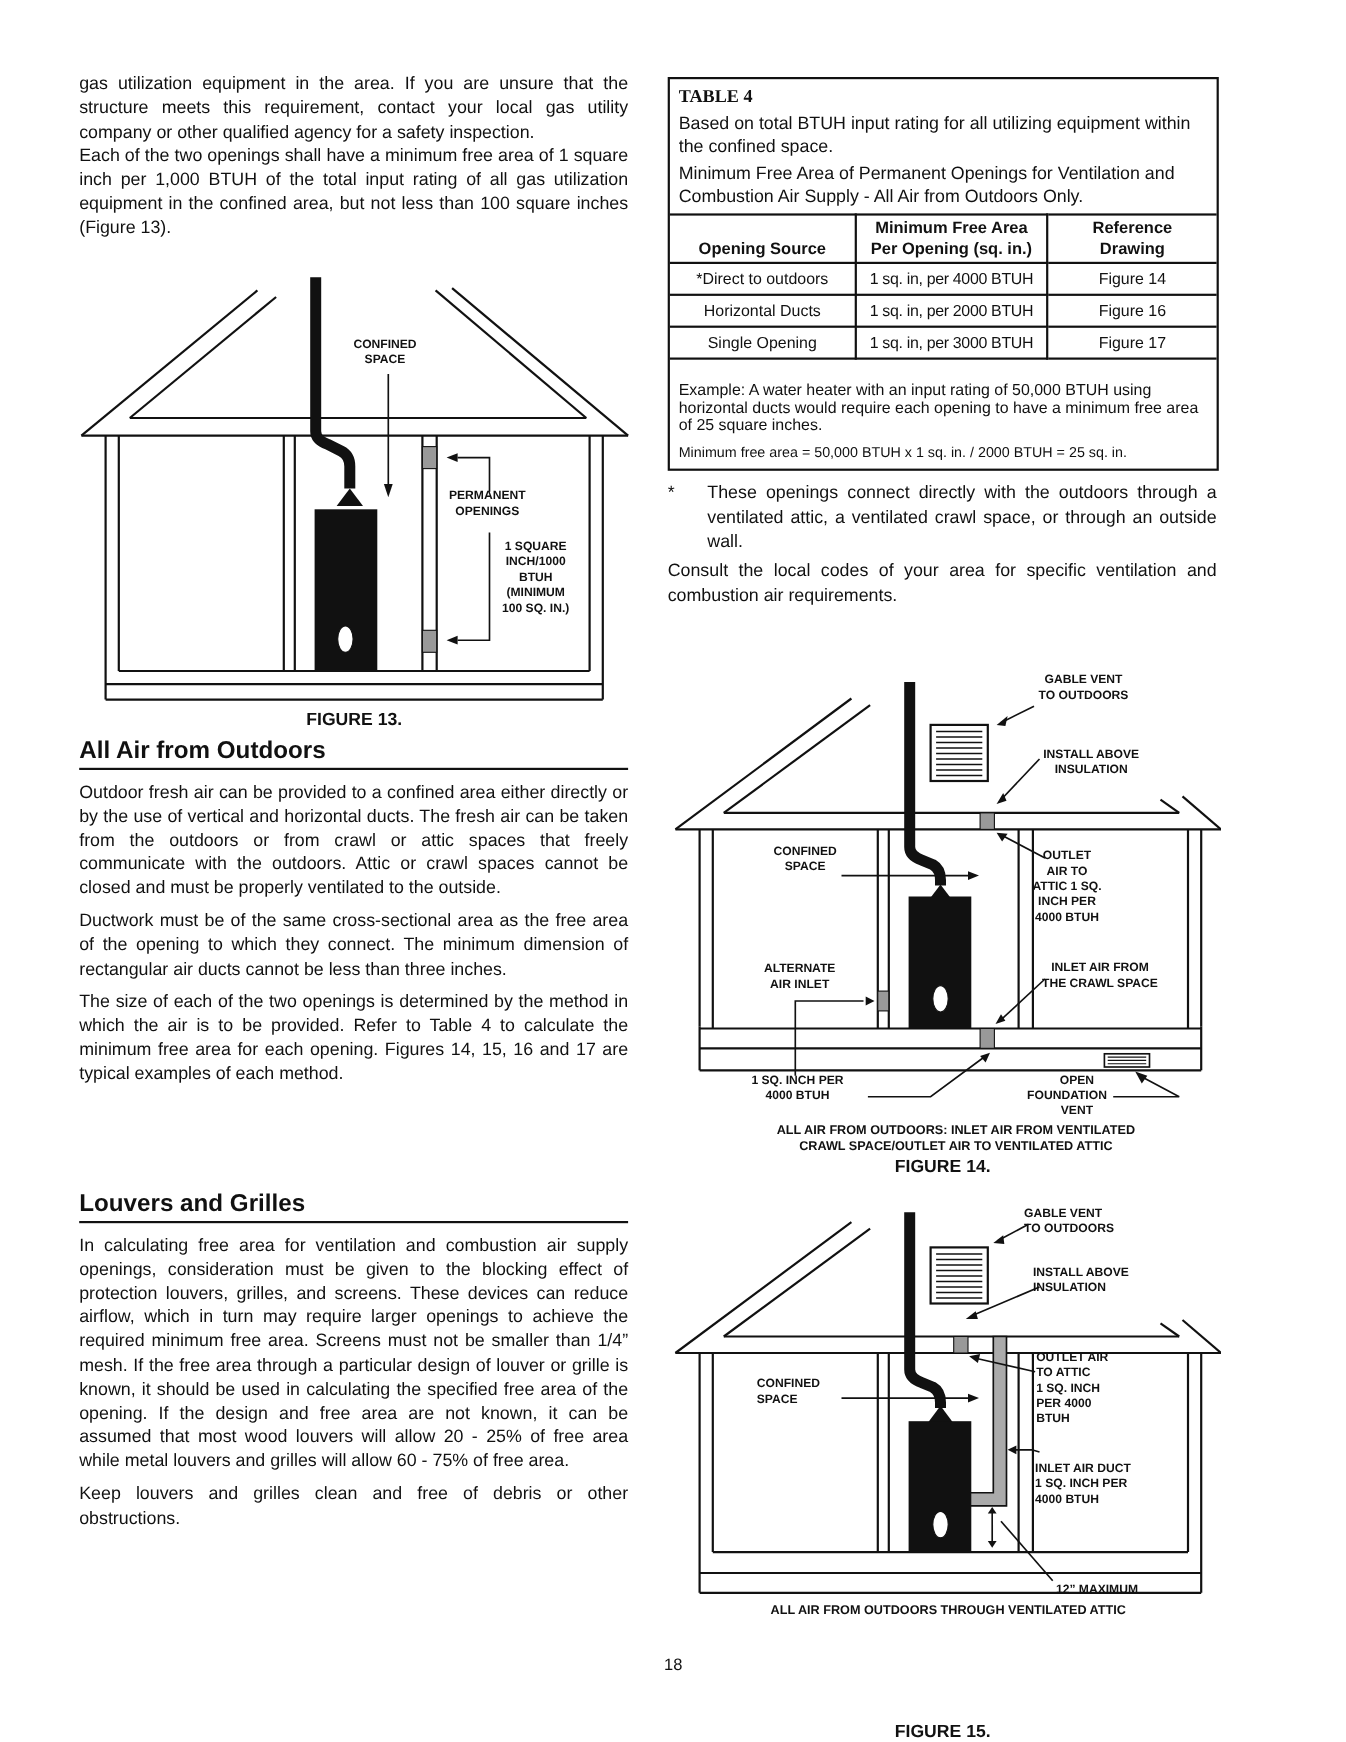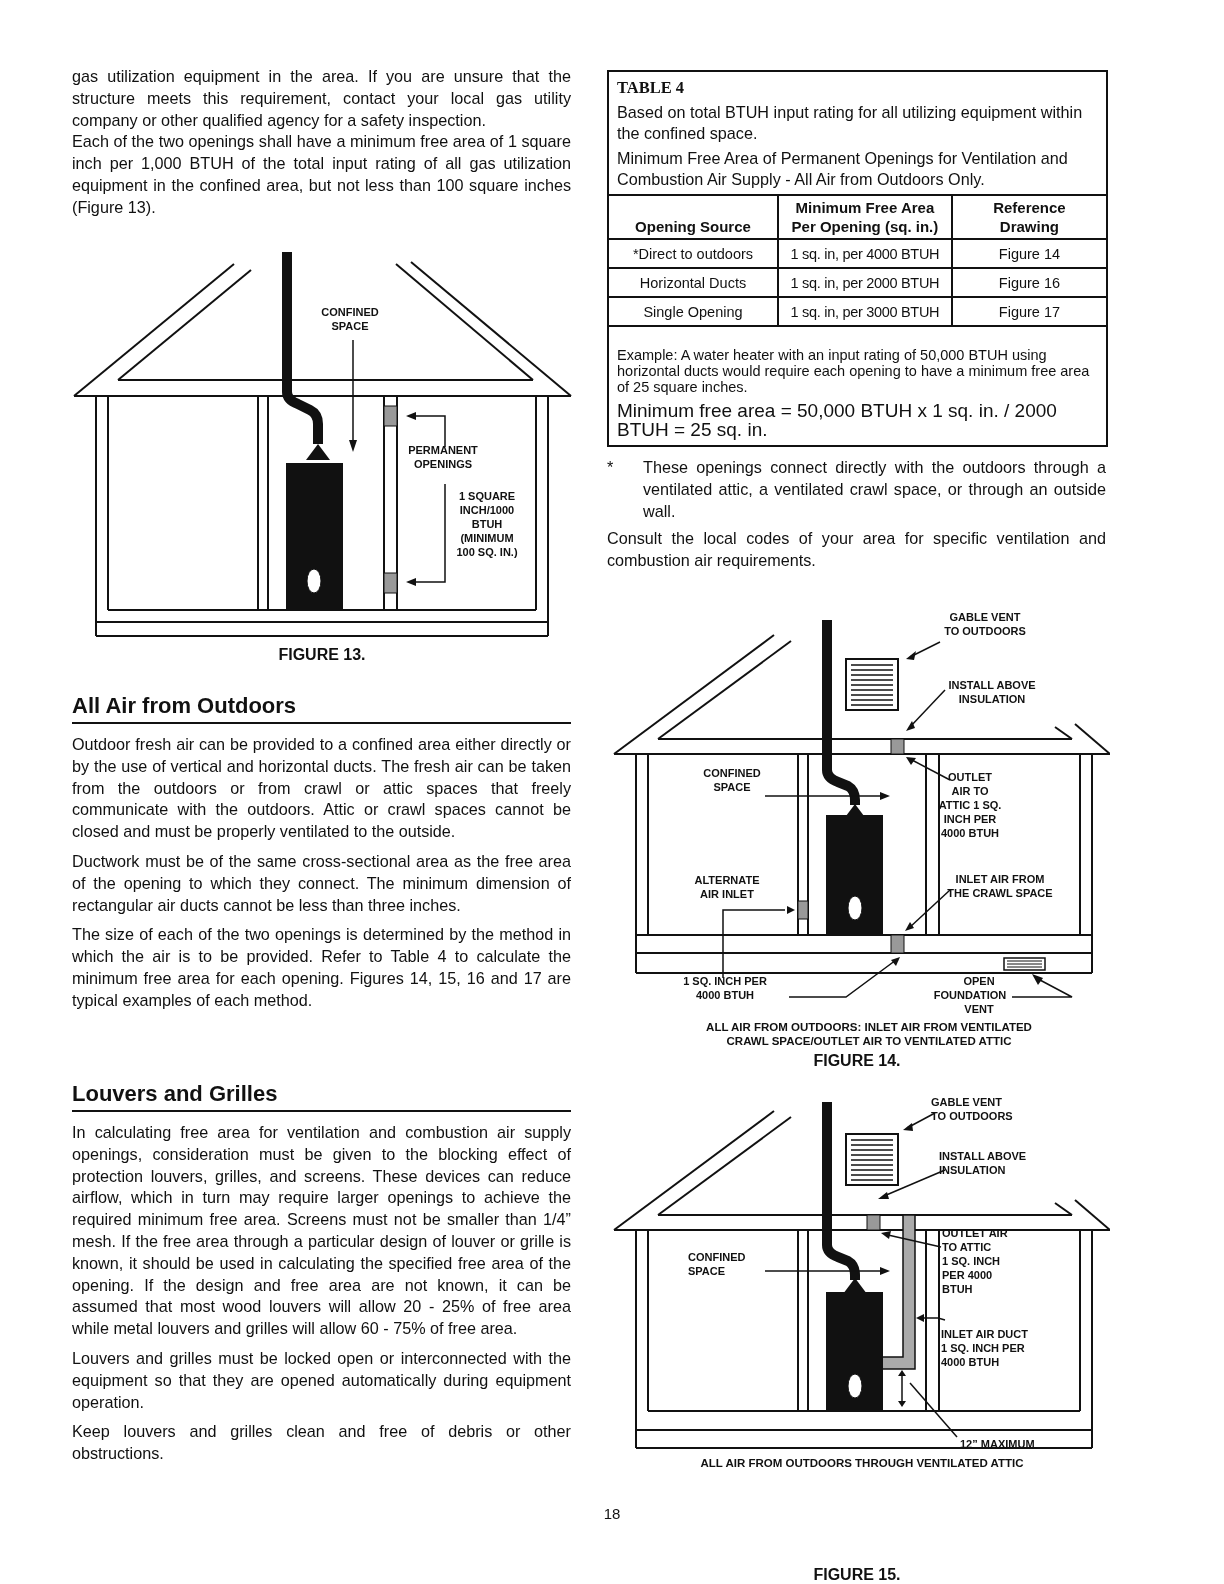--- a/index.html
+++ b/index.html
@@ -20,21 +20,21 @@
   .table-box { border: 2px solid #111; width: 497px; }
   .table-box .t-title { font-weight: bold; font-size: 16.5px; padding: 6px 8px 2px 8px; font-family: Liberation Serif, serif; }
   .table-box .t-desc { font-size: 16.2px; line-height: 21px; padding: 2px 8px 4px 8px; }
   table.t4 { border-collapse: collapse; width: 100%; font-size: 14.5px; }
   table.t4 th, table.t4 td { border: 2px solid #111; text-align: center; padding: 2px 4px; height: 23px; }
   table.t4 th { font-weight: bold; font-size: 15px; line-height: 19px; vertical-align: bottom; }
   table.t4 tr > *:first-child { border-left: none; }
   table.t4 tr > *:last-child { border-right: none; }
   table.t4 td.c2 { letter-spacing: -0.3px; }
   .t-example { font-size: 14.5px; line-height: 16px; padding: 20px 8px 2px 8px; }
-  .t-formula { font-size: 19px; line-height: 19px; padding: 4px 8px 6px 8px; }
+  .t-formula { font-size: 13px; line-height: 19px; padding: 4px 8px 6px 8px; }
   .footnote { display: flex; font-size: 16.2px; line-height: 21.8px; margin: 10px 0 6px 0; }
   .footnote .star { width: 36px; flex: none; }
   .footnote .ftext { text-align: justify; }
   .page-num { position: absolute; top: 1505px; left: 0; width: 1224px; text-align: center; font-size: 15px; }
 </style>
 </head>
 <body>
 
 <div class="col-left">
   <p class="body" style="margin-bottom:0">gas utilization equipment in the area. If you are unsure that the structure meets this requirement, contact your local gas utility company or other qualified agency for a safety inspection.</p>
@@ -88,31 +88,30 @@
     <text class="lbl" x="443" y="468" text-anchor="middle">OPENINGS</text>
     <text class="lbl" x="487" y="500" text-anchor="middle">1 SQUARE</text>
     <text class="lbl" x="487" y="514" text-anchor="middle">INCH/1000</text>
     <text class="lbl" x="487" y="528" text-anchor="middle">BTUH</text>
     <text class="lbl" x="487" y="542" text-anchor="middle">(MINIMUM</text>
     <text class="lbl" x="487" y="556" text-anchor="middle">100 SQ. IN.)</text>
   </svg>
 </div>
 <div class="fig-title" style="left:72px; width:500px; top:646px;">FIGURE 13.</div>
 
-<div class="col-left" style="top:692px;">
+<div class="col-left" style="top:668px;">
   <h2 class="section">All Air from Outdoors</h2>
   <p class="body">Outdoor fresh air can be provided to a confined area either directly or by the use of vertical and horizontal ducts. The fresh air can be taken from the outdoors or from crawl or attic spaces that freely communicate with the outdoors. Attic or crawl spaces cannot be closed and must be properly ventilated to the outside.</p>
   <p class="body">Ductwork must be of the same cross-sectional area as the free area of the opening to which they connect. The minimum dimension of rectangular air ducts cannot be less than three inches.</p>
   <p class="body">The size of each of the two openings is determined by the method in which the air is to be provided. Refer to Table 4 to calculate the minimum free area for each opening. Figures 14, 15, 16 and 17 are typical examples of each method.</p>
 </div>
 
 <div class="col-left" style="top:1080px;">
   <h2 class="section">Louvers and Grilles</h2>
   <p class="body">In calculating free area for ventilation and combustion air supply openings, consideration must be given to the blocking effect of protection louvers, grilles, and screens. These devices can reduce airflow, which in turn may require larger openings to achieve the required minimum free area. Screens must not be smaller than 1/4” mesh. If the free area through a particular design of louver or grille is known, it should be used in calculating the specified free area of the opening. If the design and free area are not known, it can be assumed that most wood louvers will allow 20 - 25% of free area while metal louvers and grilles will allow 60 - 75% of free area.</p>
-  <p class="body">Louvers and grilles must be locked open or interconnected with the equipment so that they are opened automatically during equipment operation.</p>
   <p class="body">Keep louvers and grilles clean and free of debris or other obstructions.</p>
 </div>
 
 <div class="col-right">
   <div class="table-box">
     <div class="t-title">TABLE 4</div>
     <div class="t-desc" style="padding-bottom:2px;">Based on total BTUH input rating for all utilizing equipment within the confined space.</div>
     <div class="t-desc">Minimum Free Area of Permanent Openings for Ventilation and Combustion Air Supply - All Air from Outdoors Only.</div>
     <table class="t4">
       <thead>

